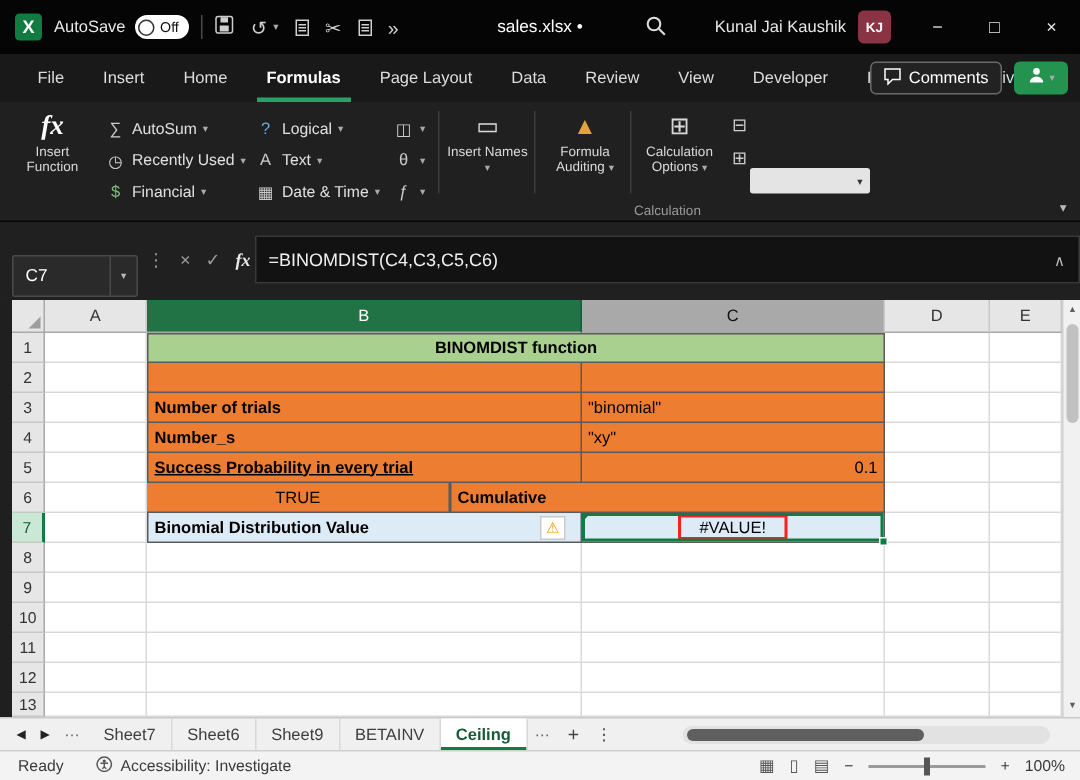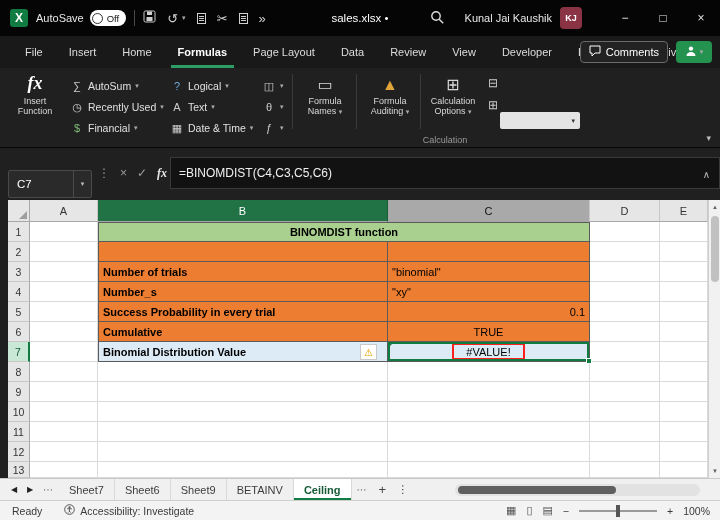--- a/index.html
+++ b/index.html
@@ -15,21 +15,21 @@
   .knob{width:11px;height:11px;border-radius:50%;border:1.5px solid #333;background:#fff;}
   .tb-sep{width:1px;height:16px;background:#4a4a4a;margin:0 8px;}
   .qat{display:flex;align-items:center;gap:11px;color:#d0d0d0;font-size:13px;}
   .qat .caret{font-size:7px;color:#aaa;margin-left:-7px;}
   .pg{position:relative;width:9px;height:11px;border:1px solid #cfcfcf;display:inline-block;}
   .pg::after{content:"";position:absolute;left:1px;top:2px;right:1px;height:1px;background:#cfcfcf;box-shadow:0 2px 0 #cfcfcf,0 4px 0 #cfcfcf;}
   .title-center{position:absolute;left:260px;width:200px;text-align:center;font-size:11.5px;color:#fff;white-space:nowrap;}
   .tb-search{position:absolute;left:430px;top:10px;}
   .tb-right{position:absolute;right:0;top:0;height:36px;display:flex;align-items:center;}
   .user-name{font-size:11px;margin-right:8px;}
-  .avatar{width:22px;height:22px;border-radius:4px;background:#8A3344;display:flex;align-items:center;justify-content:center;font-size:9px;font-weight:bold;color:#fff;margin-right:24px;text-align:right;}
+  .avatar{width:22px;height:22px;border-radius:4px;background:#8A3344;display:flex;align-items:center;justify-content:center;font-size:9px;font-weight:bold;color:#fff;margin-right:12px;text-align:right;}
   .wc{width:38px;height:36px;display:flex;align-items:center;justify-content:center;font-size:12px;color:#e0e0e0;}
 
   
   .tabrow{position:absolute;top:36px;left:0;width:720px;height:32px;background:#191919;}
   .rtabs{display:flex;height:100%;padding-left:6px;}
   .rtab{padding:0 7px;height:100%;display:flex;align-items:center;font-size:11px;color:#dddddd;white-space:nowrap;margin-left:12px;}
   .rtab.active{color:#fff;font-weight:bold;box-shadow:inset 0 -3px 0 #2E9E67;}
   .comments-btn{position:absolute;right:52px;top:5px;height:22px;border:1px solid #6a6a6a;border-radius:4px;display:flex;align-items:center;gap:5px;padding:0 8px;color:#fff;font-size:11px;background:#222;margin-left:40px;}
   .share-btn{position:absolute;right:8px;top:5px;height:22px;width:36px;background:#24934F;border-radius:4px;display:flex;align-items:center;justify-content:center;gap:3px;color:#fff;}
   .share-btn .caret{font-size:7px;}
@@ -246,21 +246,21 @@
         </div>
         <div class="mrow">
           <span class="micon">ƒ</span>
           <span class="caret">▾</span>
         </div>
       </div>
     <div class="vdiv" style="left:292px;"></div>
 
     <div class="big-btn" style="left:298px;top:4px;width:54px;">
       <span class="bicon" style="color:#d8d8d8;">▭</span>
-      <span class="blabel"><span>Formula Names</span> <span class="caret">▾</span></span>
+      <span class="blabel"><span>Insert Names</span> <span class="caret">▾</span></span>
     </div>
     <div class="vdiv" style="left:356px;"></div>
 
     <div class="big-btn" style="left:362px;top:4px;width:56px;">
       <span class="bicon ic-orange">▲</span>
       <span class="blabel"><span>Formula Auditing</span> <span class="caret">▾</span></span>
     </div>
     <div class="vdiv" style="left:420px;"></div>
 
     <div class="big-btn" style="left:424px;top:4px;width:58px;">
@@ -333,30 +333,30 @@
             <div class="rh">4</div>
             <div class="gc" style="width: 68px;"></div>
             <div class="gc f-orange bold bl" style="width: 290px;">Number_s</div>
             <div class="gc f-orange" style="width: 202px;">"xy"</div>
             <div class="gc" style="width: 70px;"></div>
             <div class="gc" style="width: 48px;"></div>
           </div>
           <div class="grow">
             <div class="rh">5</div>
             <div class="gc" style="width: 68px;"></div>
-            <div class="gc f-orange bold bl" style="width: 290px;">Success Probability in every trial</div>
+            <div class="gc f-orange bold bl" style="width: 290px; text-decoration: underline;">Success Probability in every trial</div>
             <div class="gc f-orange al-r" style="width: 202px;">0.1</div>
             <div class="gc" style="width: 70px;"></div>
             <div class="gc" style="width: 48px;"></div>
           </div>
           <div class="grow">
             <div class="rh">6</div>
             <div class="gc" style="width: 68px;"></div>
+            <div class="gc f-orange al-c" style="width: 202px;">TRUE</div>
             <div class="gc f-orange bold bl" style="width: 290px;">Cumulative</div>
-            <div class="gc f-orange al-c" style="width: 202px;">TRUE</div>
             <div class="gc" style="width: 70px;"></div>
             <div class="gc" style="width: 48px;"></div>
           </div>
           <div class="grow">
             <div class="rh rh-hl">7</div>
             <div class="gc" style="width: 68px;"></div>
             <div class="warn-btn">⚠</div>
             <div class="gc f-blue bold bl" style="width: 290px;">Binomial Distribution Value</div>
             <div class="gc f-blue al-c sel" style="width: 202px;">
               <span class="err-box">#VALUE!</span>

